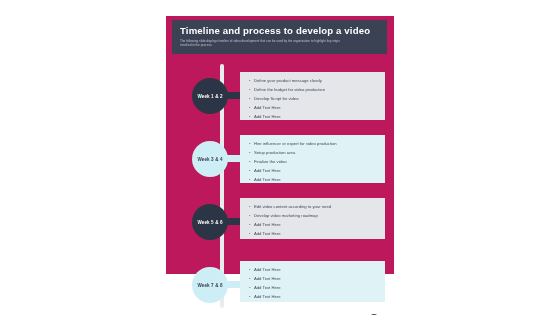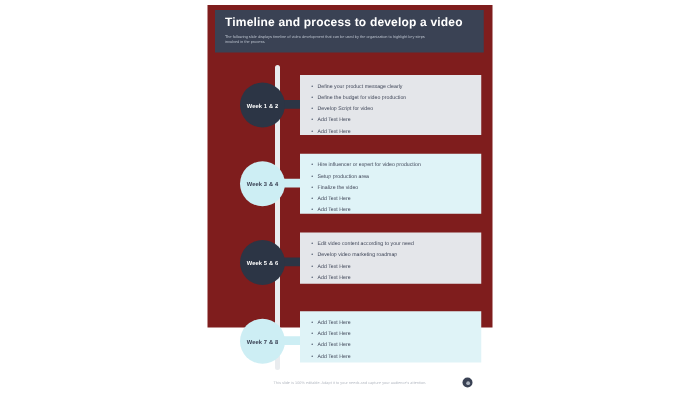--- a/index.html
+++ b/index.html
@@ -19,24 +19,24 @@
     position: relative;
     width: 560px;
     height: 315px;
     background: #ffffff;
   }
 
   
   .page {
     position: absolute;
     left: 166px;
-    top: 4px;
+    top: 16px;
     width: 228px;
     height: 258px;
-    background: #7f1d1d;
+    background: #be185d;
   }
 
   
   .header-bar {
     position: absolute;
     left: 6px;
     top: 4px;
     width: 215px;
     height: 34px;
     background: #3a4254;

